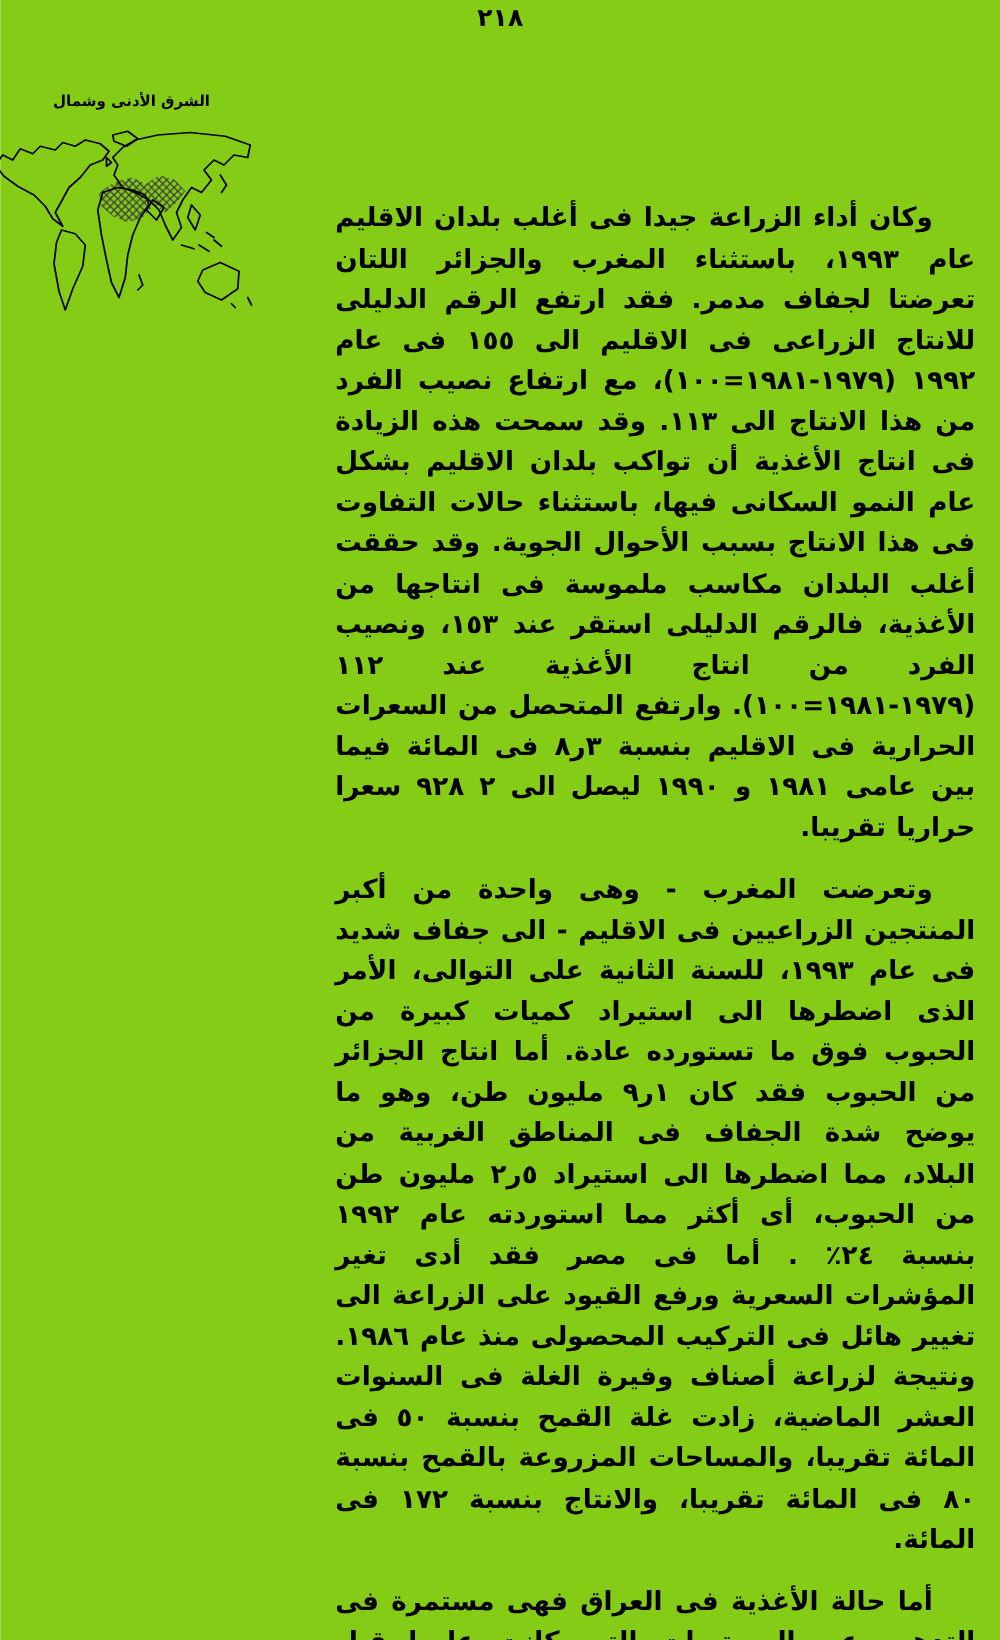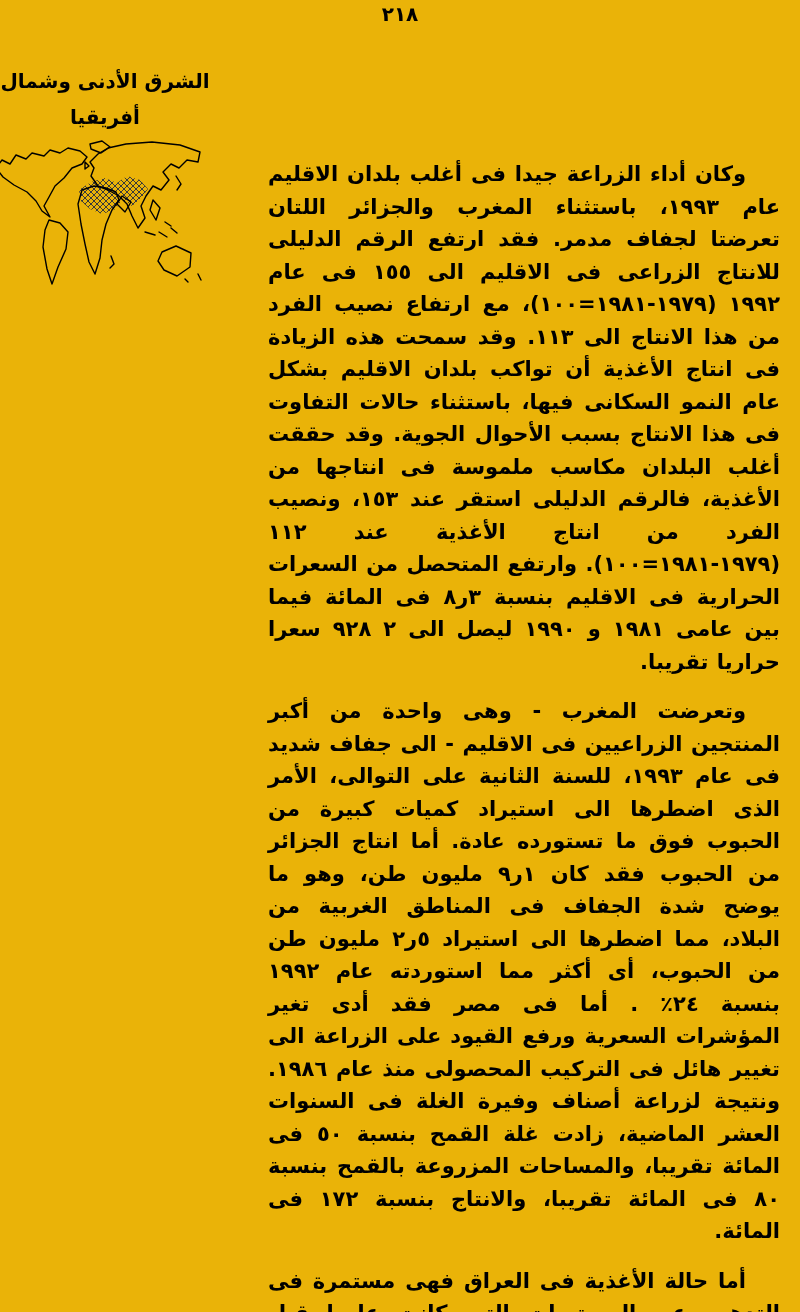--- a/index.html
+++ b/index.html
@@ -7,21 +7,21 @@
     padding: 0;
     width: 800px;
     height: 1312px;
     background: #ffffff;
     overflow: hidden;
   }
   .page {
     position: relative;
     width: 800px;
     height: 1312px;
-    background: #eab308;
+    background: #84cc16;
     color: #000000;
     font-family: "DejaVu Sans", sans-serif;
   }
   .page-number {
     position: absolute;
     top: 2px;
     left: 0;
     right: 0;
     text-align: center;
     font-size: 20px;
@@ -32,21 +32,21 @@
   .sidebar {
     position: absolute;
     top: 68px;
     left: 0;
     width: 210px;
     direction: rtl;
     text-align: center;
   }
   .section-heading {
     font-weight: bold;
-    font-size: 20px;
+    font-size: 12px;
     line-height: 26px;
     color: #000;
   }
   .section-heading .line2 {
     margin-top: 10px;
   }
   .map-wrap {
     margin-top: 8px;
     width: 215px;
     height: 152px;
@@ -73,21 +73,20 @@
 </head>
 <body>
 
 <div class="page">
 
   <div class="page-number">٢١٨</div>
 
   <aside class="sidebar">
     <div class="section-heading">
       <div class="line1">الشرق الأدنى وشمال</div>
-      <div class="line2">أفريقيا</div>
     </div>
 
     <div class="map-wrap">
       <svg width="215" height="152" viewBox="0 0 215 152" xmlns="http://www.w3.org/2000/svg">
         <defs>
           <pattern id="hatch" width="6" height="6" patternUnits="userSpaceOnUse">
             <path d="M0,0 L6,6 M6,0 L0,6" stroke="#3a3a3a" stroke-width="1" fill="none"></path>
           </pattern>
         </defs>
 

